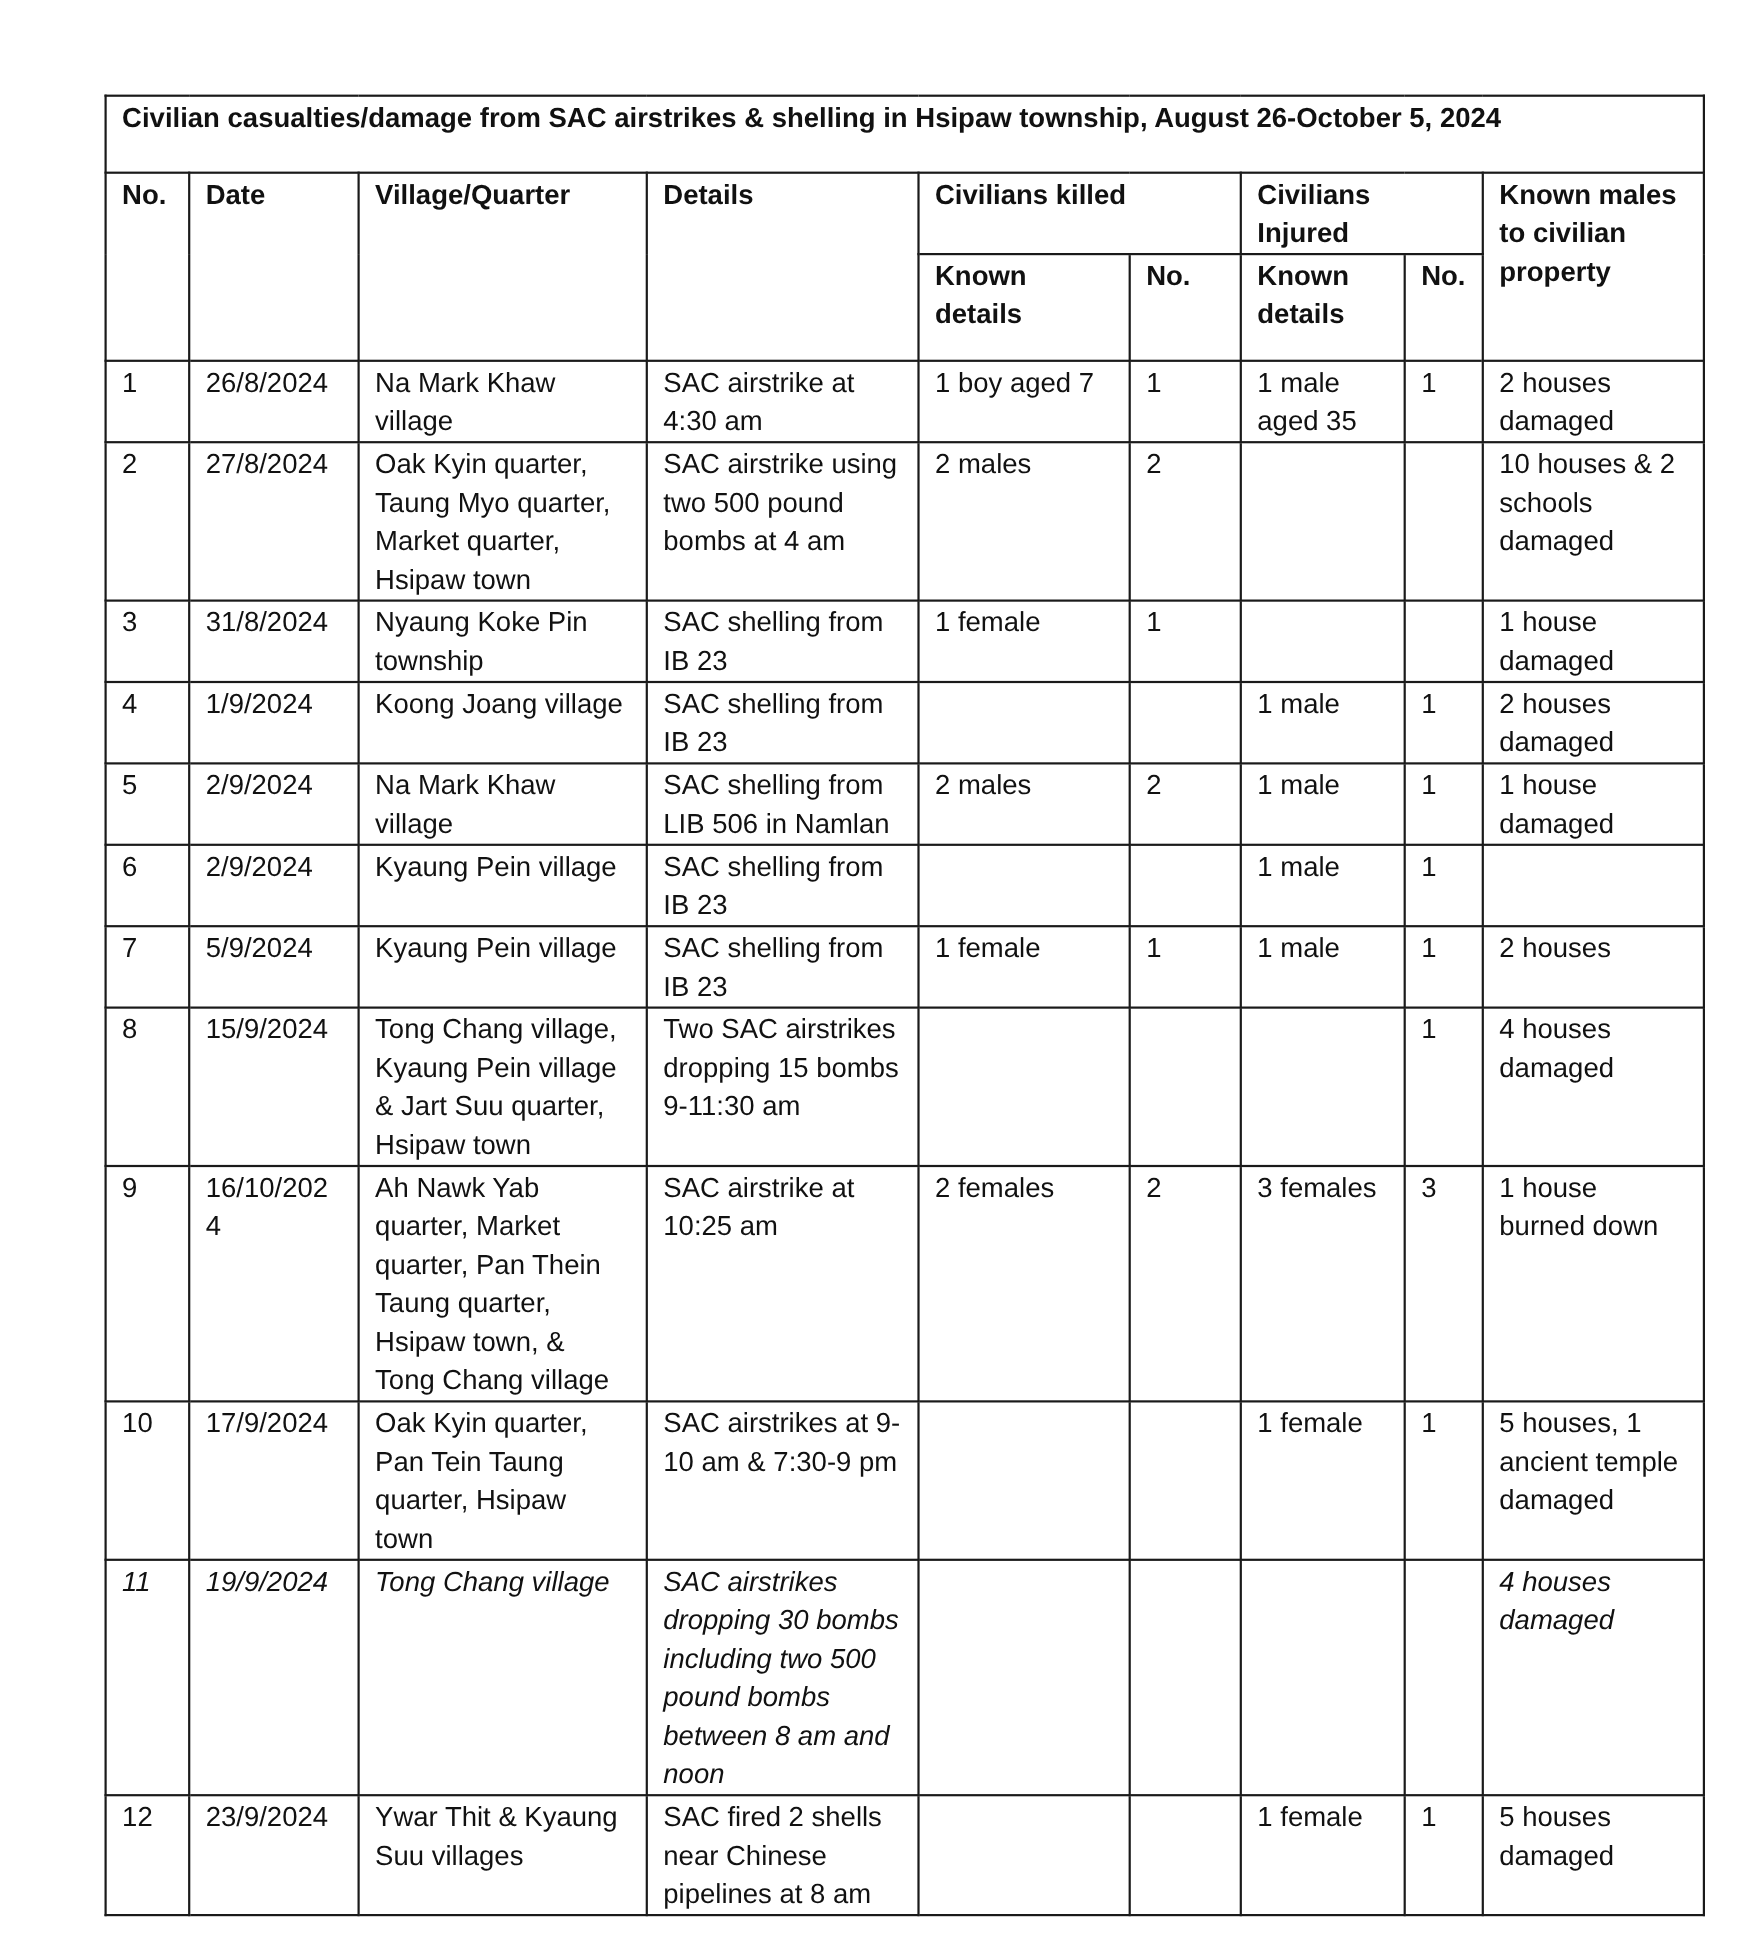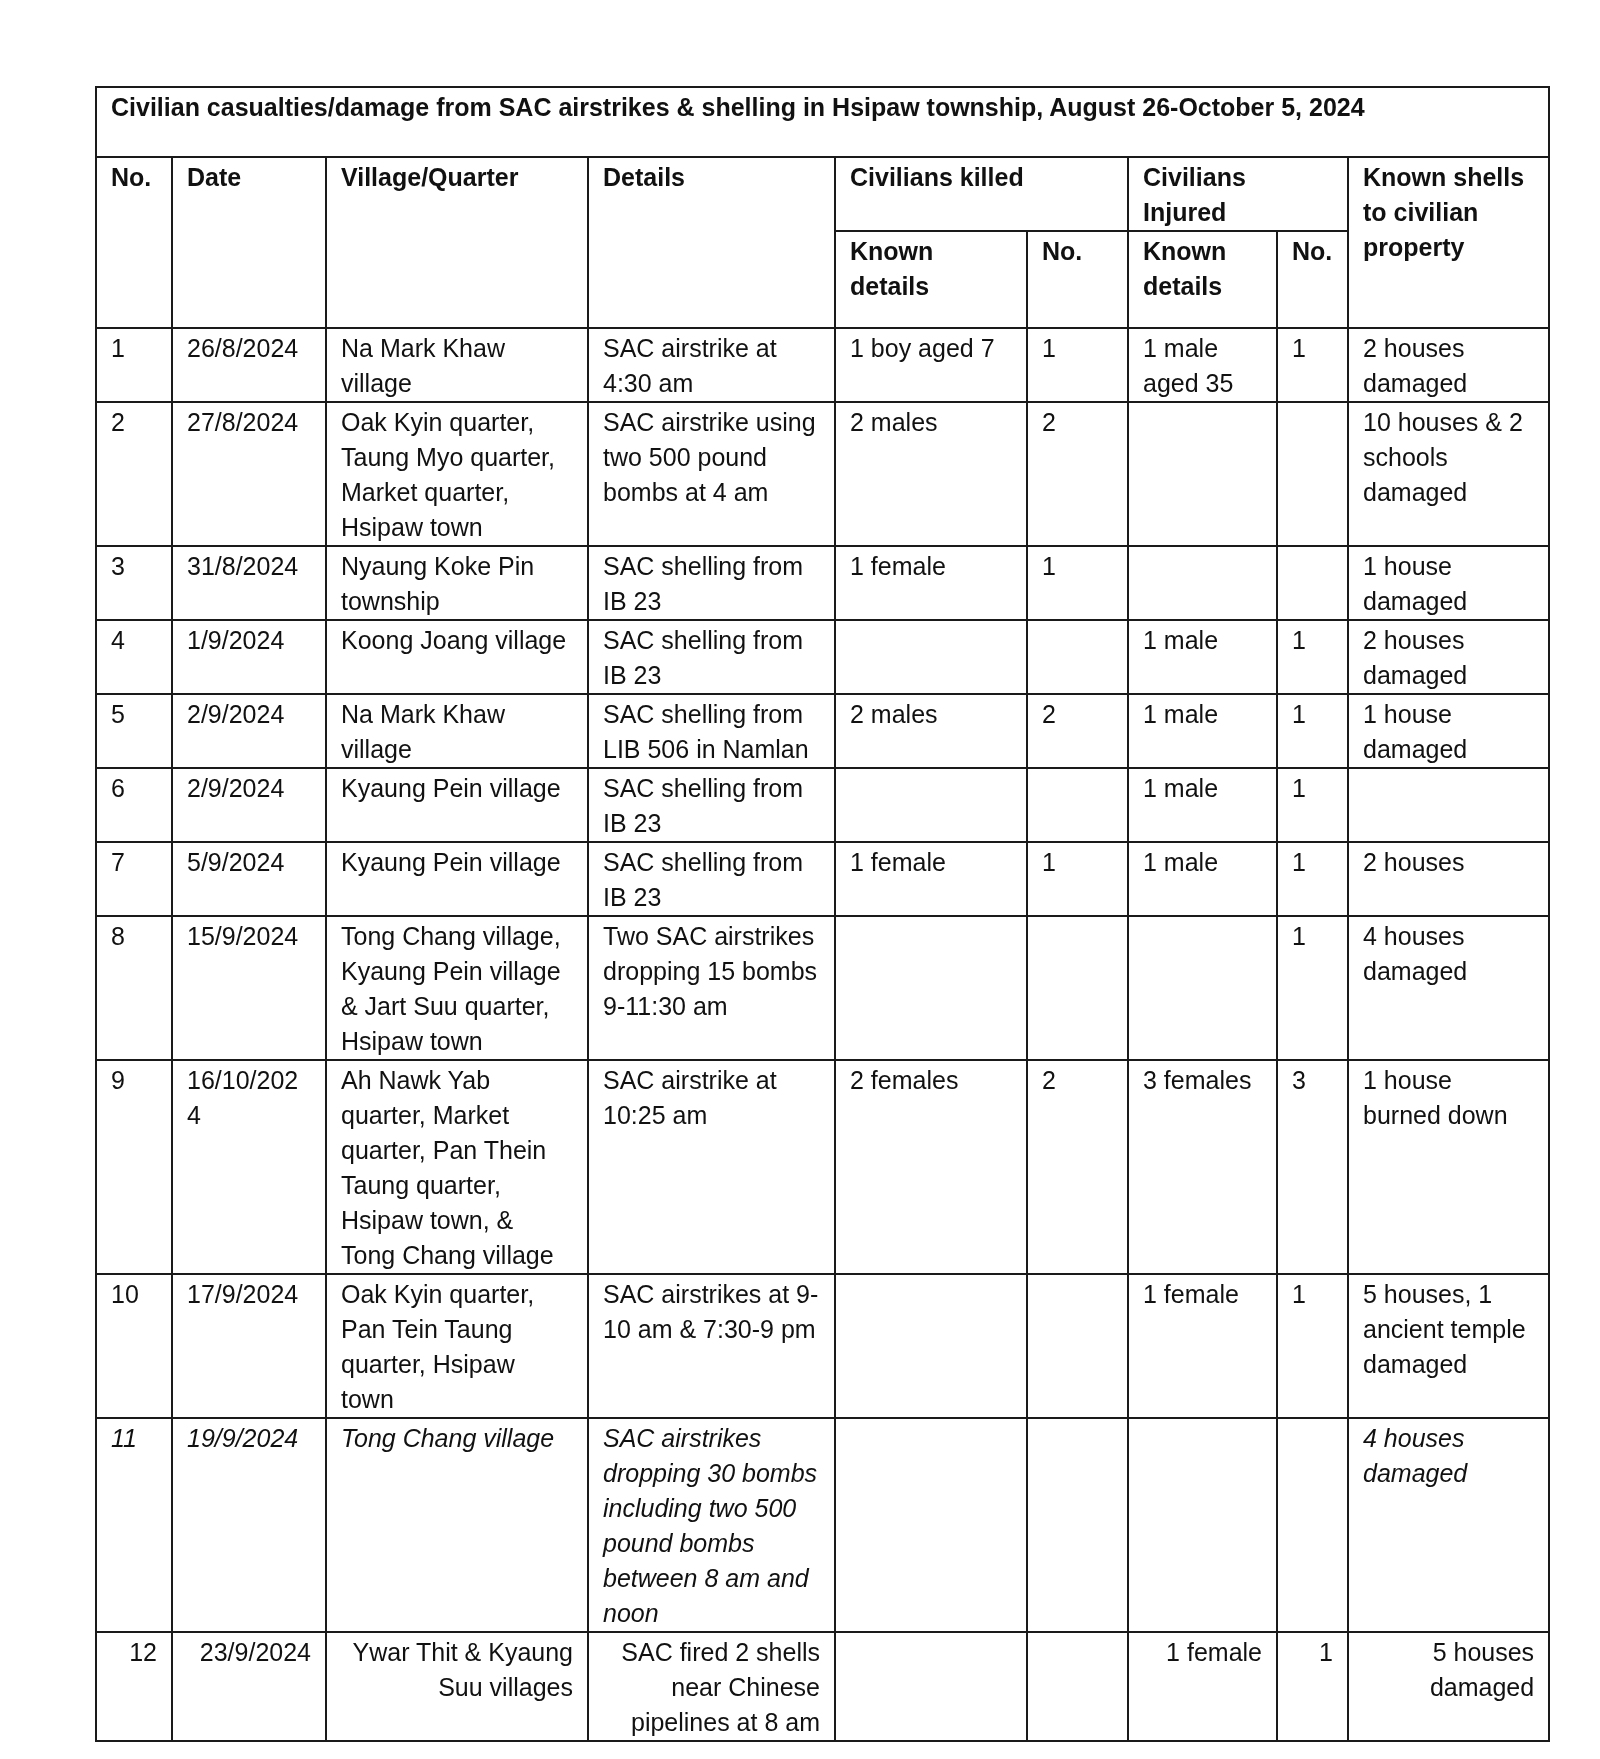--- a/index.html
+++ b/index.html
@@ -34,21 +34,21 @@
   col.c-idet { width: 149px; }
   col.c-ino { width: 71px; }
   col.c-dmg { width: 201px; }
   tr.r1 td { height: 68px; }
   tr.r2 td { height: 140px; }
   tr.r3 td, tr.r4 td, tr.r5 td, tr.r6 td, tr.r7 td { height: 68px; }
   tr.r8 td { height: 139px; }
   tr.r9 td { height: 209px; }
   tr.r10 td { height: 139px; }
   tr.r11 td { height: 209px; font-style: italic; }
-  tr.r12 td { height: 104px; text-align: right; }
+  tr.r12 td { height: 104px; }
 </style>
 </head>
 <body>
 
 <table class="main">
   <colgroup>
     <col class="c-no">
       <col class="c-date">
       <col class="c-village">
       <col class="c-details">
@@ -62,21 +62,21 @@
     <tr>
       <th colspan="9" class="title-cell">Civilian casualties/damage from SAC airstrikes &amp; shelling in Hsipaw township, August 26-October 5, 2024</th>
     </tr>
     <tr class="hdr1">
       <th rowspan="2">No.</th>
       <th rowspan="2">Date</th>
       <th rowspan="2">Village/Quarter</th>
       <th rowspan="2">Details</th>
       <th colspan="2">Civilians killed</th>
       <th colspan="2">Civilians Injured</th>
-      <th rowspan="2">Known shells to civilian property</th>
+      <th rowspan="2">Known males to civilian property</th>
     </tr>
     <tr class="hdr2">
       <th>Known details</th>
       <th>No.</th>
       <th>Known details</th>
       <th>No.</th>
     </tr>
   </thead>
   <tbody id="rows">
       <tr class="r1">

